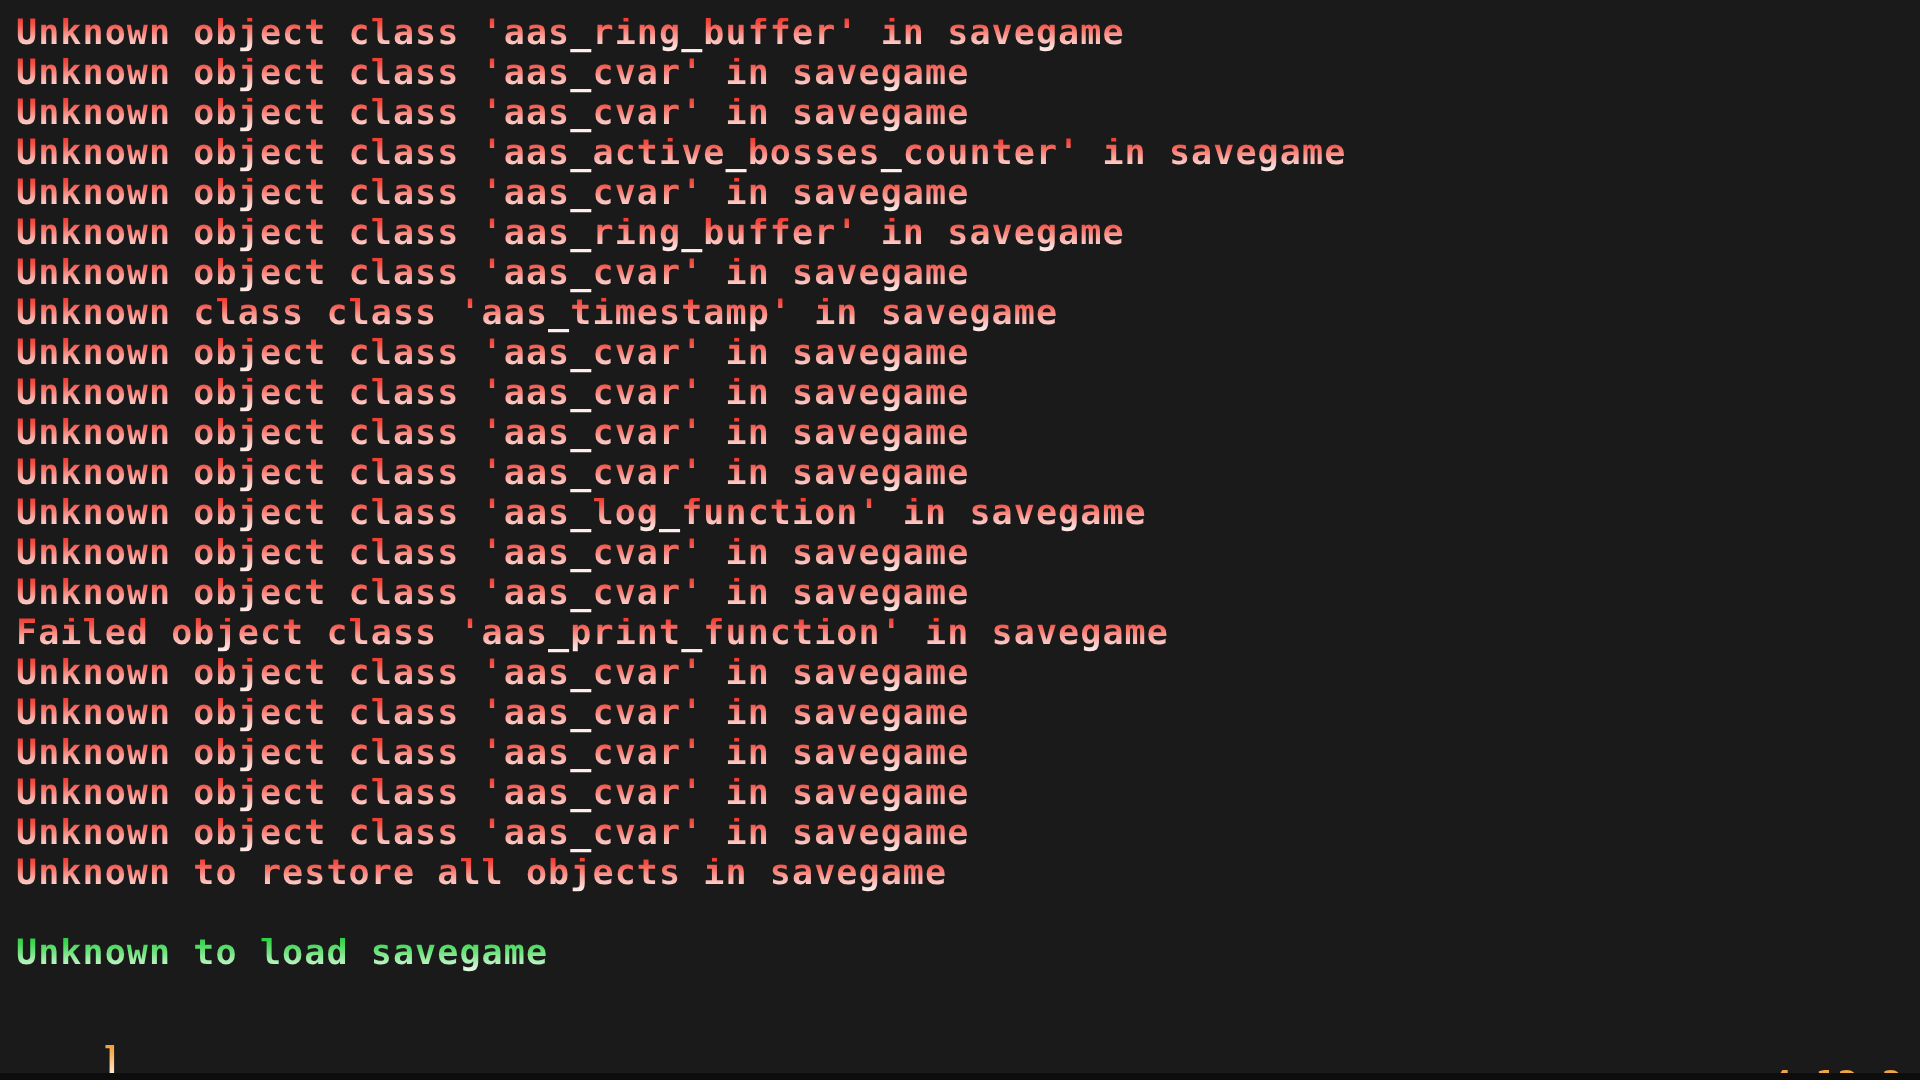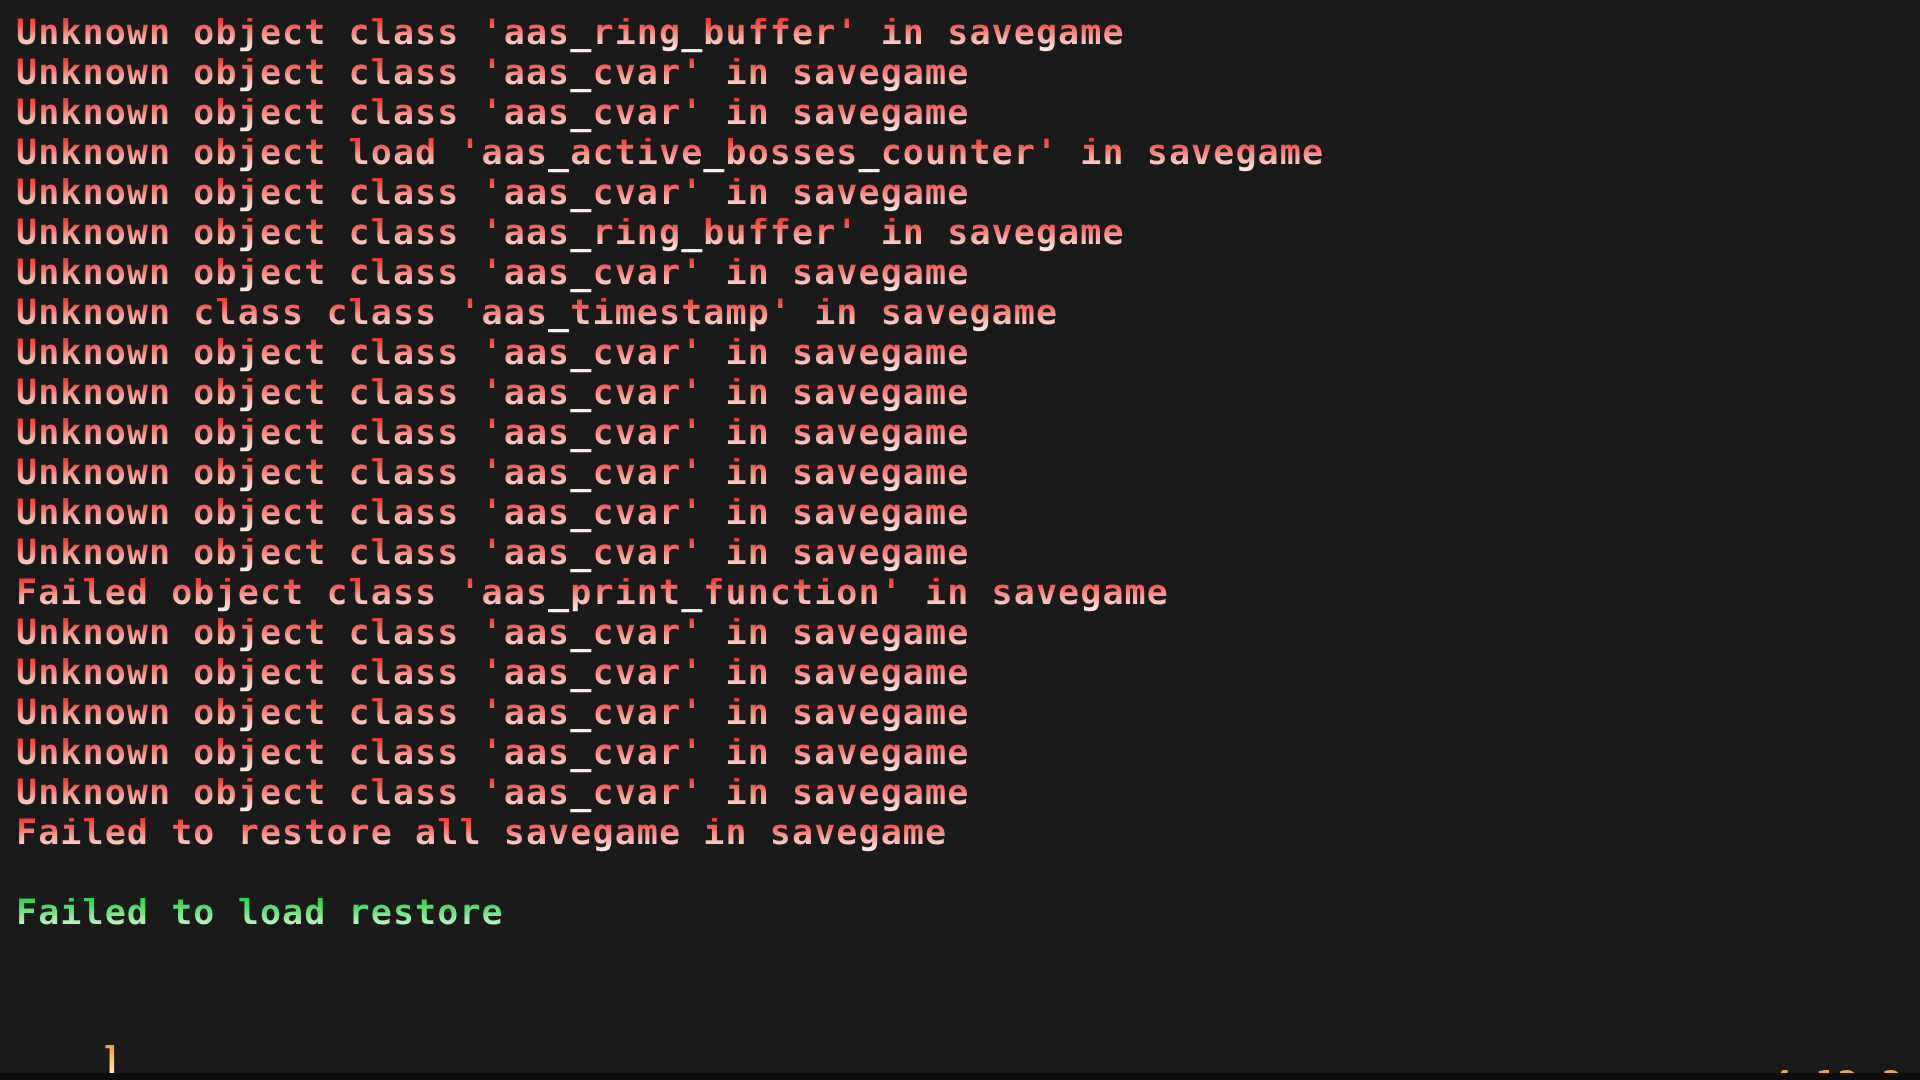--- a/index.html
+++ b/index.html
@@ -137,40 +137,41 @@
 </style>
 </head>
 <body>
 
 <div id="console-screen">
 
   <div id="console-log">
       <div class="console-line c-red">Unknown object class 'aas_ring_buffer' in savegame</div>
       <div class="console-line c-red">Unknown object class 'aas_cvar' in savegame</div>
       <div class="console-line c-red">Unknown object class 'aas_cvar' in savegame</div>
-      <div class="console-line c-red">Unknown object load 'aas_active_bosses_counter' in savegame</div>
+      <div class="console-line c-red">Unknown object class 'aas_active_bosses_counter' in savegame</div>
       <div class="console-line c-red">Unknown object class 'aas_cvar' in savegame</div>
       <div class="console-line c-red">Unknown object class 'aas_ring_buffer' in savegame</div>
       <div class="console-line c-red">Unknown object class 'aas_cvar' in savegame</div>
       <div class="console-line c-red">Unknown class class 'aas_timestamp' in savegame</div>
       <div class="console-line c-red">Unknown object class 'aas_cvar' in savegame</div>
       <div class="console-line c-red">Unknown object class 'aas_cvar' in savegame</div>
       <div class="console-line c-red">Unknown object class 'aas_cvar' in savegame</div>
       <div class="console-line c-red">Unknown object class 'aas_cvar' in savegame</div>
+      <div class="console-line c-red">Unknown object class 'aas_log_function' in savegame</div>
       <div class="console-line c-red">Unknown object class 'aas_cvar' in savegame</div>
       <div class="console-line c-red">Unknown object class 'aas_cvar' in savegame</div>
       <div class="console-line c-red">Failed object class 'aas_print_function' in savegame</div>
       <div class="console-line c-red">Unknown object class 'aas_cvar' in savegame</div>
       <div class="console-line c-red">Unknown object class 'aas_cvar' in savegame</div>
       <div class="console-line c-red">Unknown object class 'aas_cvar' in savegame</div>
       <div class="console-line c-red">Unknown object class 'aas_cvar' in savegame</div>
       <div class="console-line c-red">Unknown object class 'aas_cvar' in savegame</div>
-      <div class="console-line c-red">Failed to restore all savegame in savegame</div>
+      <div class="console-line c-red">Unknown to restore all objects in savegame</div>
       <div class="console-line c-red blank"></div>
-      <div class="console-line c-green">Failed to load restore</div>
+      <div class="console-line c-green">Unknown to load savegame</div>
     </div>
 
   <div id="console-prompt">
     <span class="c-gold">]</span><span class="c-gold"></span>
   </div>
 
   <div id="engine-version">
     <span class="c-gold">g4.12.2</span>
   </div>
 

